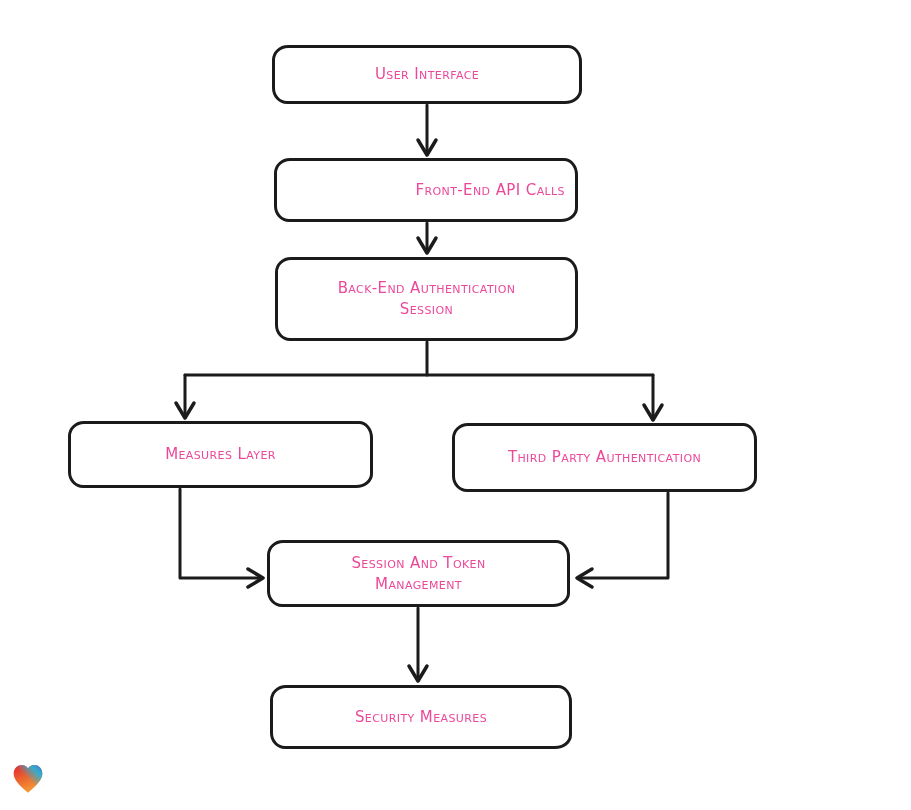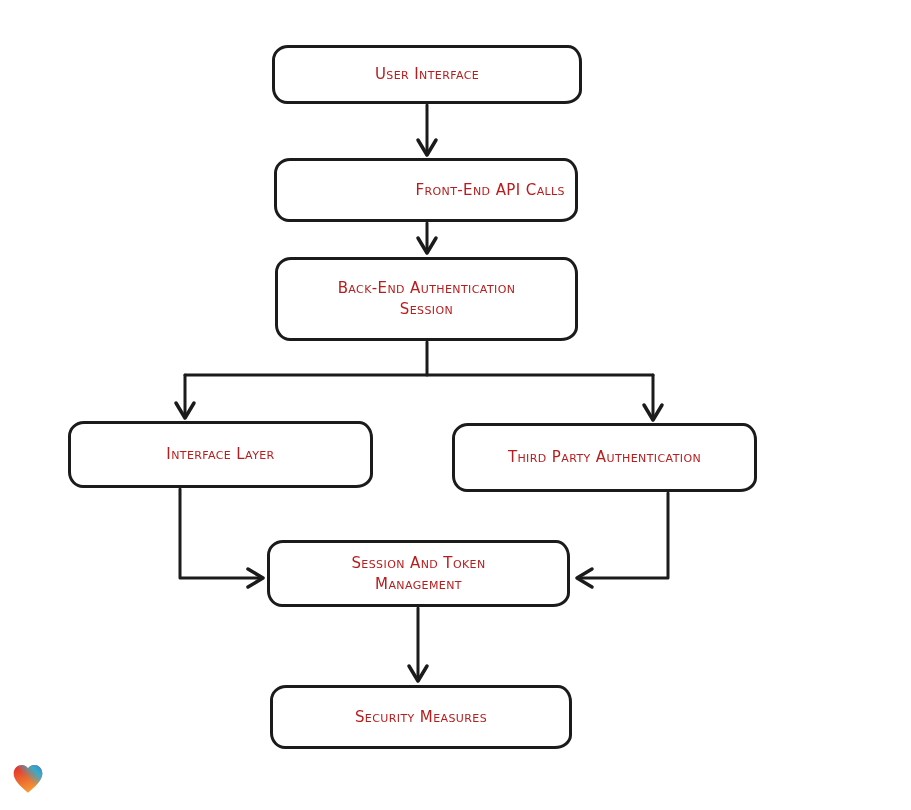--- a/index.html
+++ b/index.html
@@ -27,21 +27,21 @@
     align-items: center;
     justify-content: center;
     text-align: center;
     cursor: default;
   }
   .node .label {
     font-size: 15px;
     font-variant: small-caps;
     letter-spacing: 0.4px;
     line-height: 21px;
-    color: #b91c1c;
+    color: #ec4899;
     padding: 0 10px;
   }
   .node.wrap2 .label { max-width: 225px; }
 
   .node-user-interface   { left: 272px; top: 45px;  width: 310px; height: 59px; }
   .node-front-end-api    { left: 274px; top: 158px; width: 304px; height: 64px; justify-content: flex-end; }
   .node-back-end-auth    { left: 275px; top: 257px; width: 303px; height: 84px; }
   .node-database-layer   { left: 68px;  top: 421px; width: 305px; height: 67px; }
   .node-third-party-auth { left: 452px; top: 423px; width: 305px; height: 69px; }
   .node-session-token    { left: 267px; top: 540px; width: 303px; height: 67px; }
@@ -102,21 +102,21 @@
 
   <div class="node node-front-end-api">
     <span class="label">Front-End API Calls</span>
   </div>
 
   <div class="node node-back-end-auth wrap2">
     <span class="label">Back-End Authentication Session</span>
   </div>
 
   <div class="node node-database-layer">
-    <span class="label">Interface Layer</span>
+    <span class="label">Measures Layer</span>
   </div>
 
   <div class="node node-third-party-auth">
     <span class="label">Third Party Authentication</span>
   </div>
 
   <div class="node node-security">
     <span class="label">Security Measures</span>
   </div>
 

